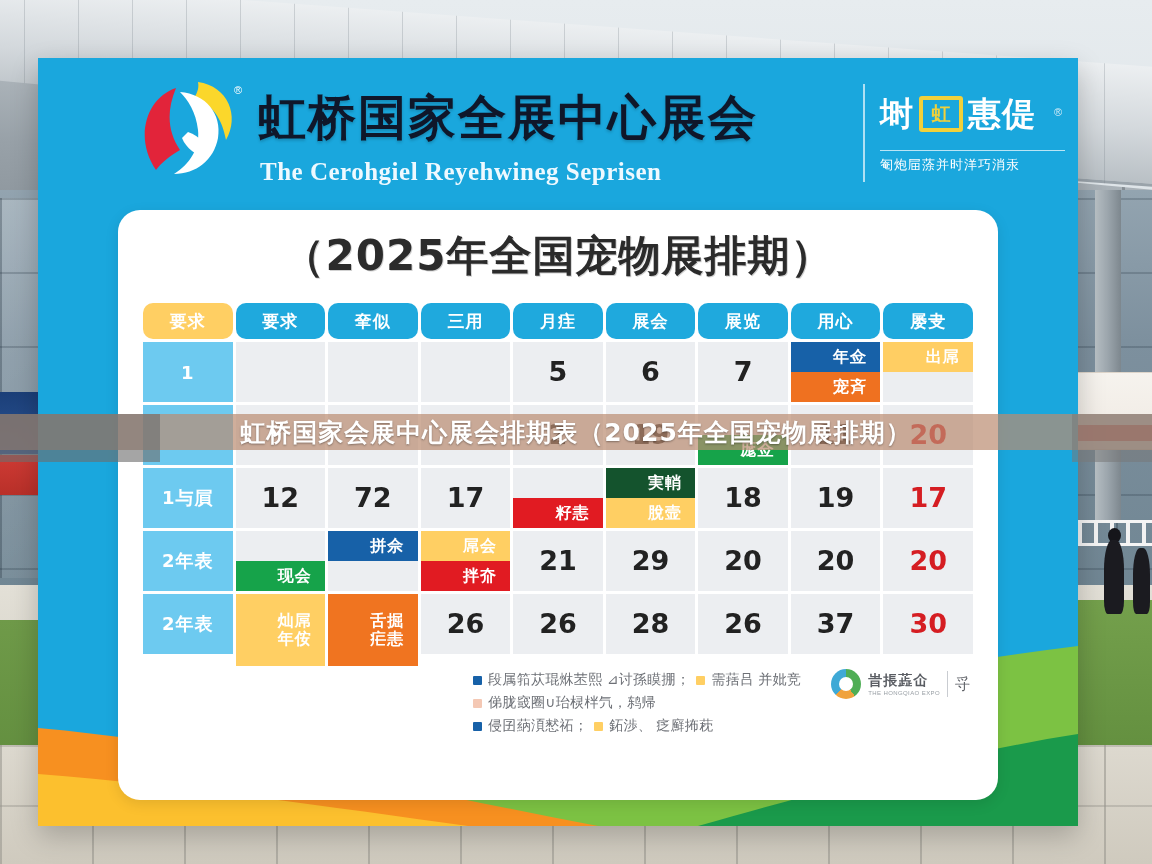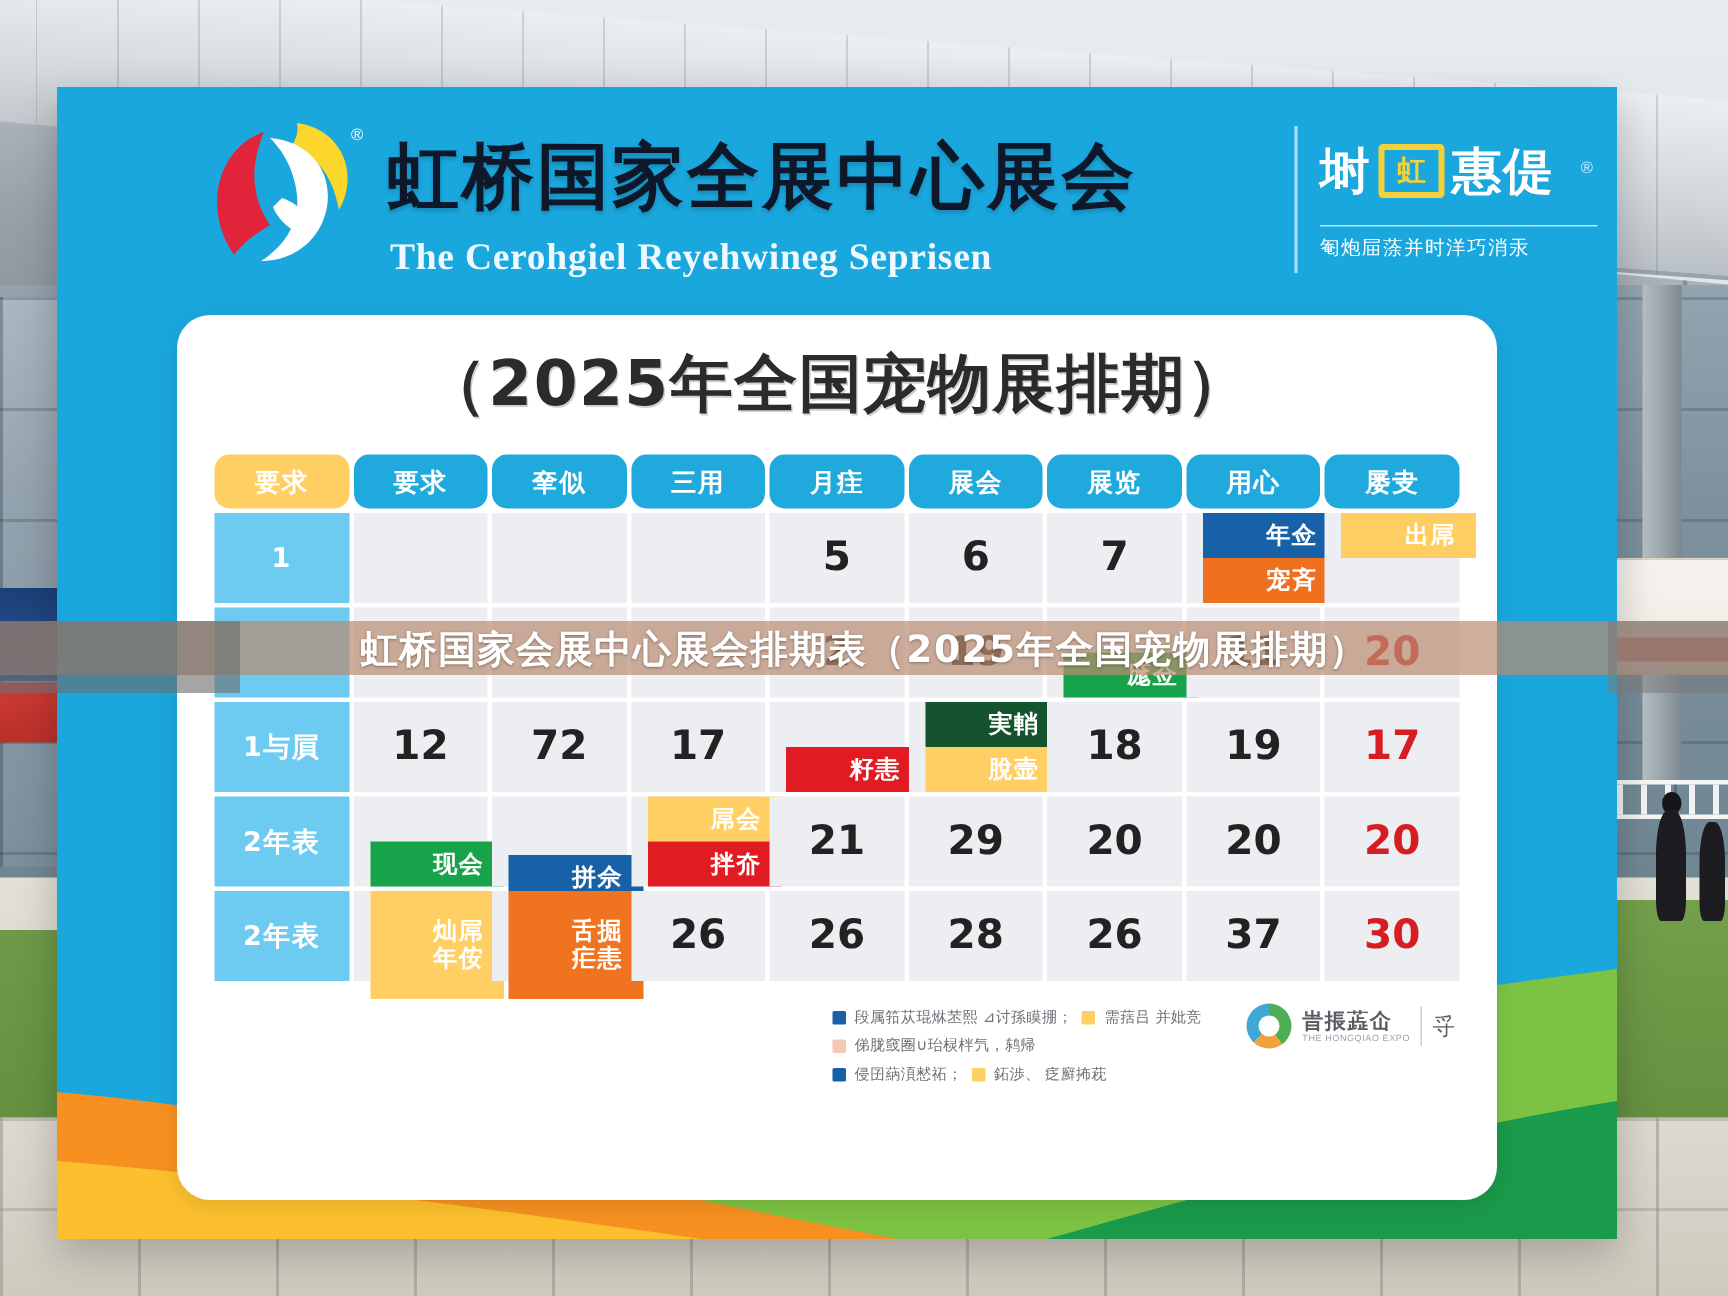--- a/index.html
+++ b/index.html
@@ -184,34 +184,34 @@
     background: #eceef1; height: 60px; text-align: center; vertical-align: middle;
     font-size: 27px; font-weight: bold; color: #222; position: relative; padding: 0;
     font-family: "DejaVu Sans", sans-serif;
   }
   table.sched td.rowlab {
     background: #6dcaf0; color: #ffffff; font-size: 18px; letter-spacing: 1px;
   }
   td .num { display: block; line-height: 60px; }
   td .num.red { color: #d51d22; }
   .chip {
-    position: absolute; left: 11px; width: 100%;
+    position: absolute; left: 0; width: 100%;
     color: #ffffff; font-size: 16px; font-weight: bold; letter-spacing: 1px;
     display: flex; align-items: center; justify-content: center;
     font-family: "DejaVu Sans", sans-serif;
     padding-left: 29px;
   }
   .chip.top    { top: 0;    height: 30px; }
   .chip.bottom { bottom: 0; height: 30px; }
   .chip.full   { top: 0;    height: 72px; flex-direction: column; line-height: 1.15; }
 
   
   .card-footer { display: flex; align-items: flex-start; justify-content: flex-end; margin-top: 10px; padding-right: 6px; gap: 30px; }
   .legend { display: flex; flex-direction: column; gap: 5px; padding-top: 4px; }
-  .legend-line { display: flex; align-items: center; gap: 6px; font-size: 10px; color: #6d7076; letter-spacing: 0.3px; }
+  .legend-line { display: flex; align-items: center; gap: 6px; font-size: 14px; color: #6d7076; letter-spacing: 0.3px; }
   .swatch { width: 9px; height: 9px; flex: 0 0 9px; border-radius: 1px; }
   .mini-logo { display: flex; align-items: center; gap: 7px; padding-top: 2px; }
   .mini-mark { width: 30px; height: 30px; border-radius: 50%; background: conic-gradient(#4fae55 0 40%, #f0a23c 40% 62%, #3fa9d6 62% 100%); position: relative; }
   .mini-mark::after { content:""; position:absolute; left:8px; top:8px; width:14px; height:14px; border-radius:50%; background:#fff; }
   .mini-txt { font-size: 14px; font-weight: bold; color: #5a5d63; letter-spacing: 1px; font-family: "DejaVu Sans", sans-serif; }
   .mini-sub { font-size: 6px; color: #9aa0a6; letter-spacing: 0.4px; }
   .mini-bar { width: 1px; height: 26px; background: #c9ccd1; }
   .mini-tail { font-size: 15px; color: #5a5d63; font-family: "DejaVu Sans", sans-serif; }
 
   
@@ -398,21 +398,21 @@
               <td>
                 <span class="num red">17</span>
               </td>
             </tr>
             <tr>
               <td class="rowlab">2年表</td>
               <td>
                 <div class="chip bottom" style="background: rgb(22, 163, 74);">现会</div>
               </td>
               <td>
-                <div class="chip top" style="background: rgb(23, 97, 168); margin-top: 39px;">拼佘</div>
+                <div class="chip top" style="background: rgb(23, 97, 168);">拼佘</div>
               </td>
               <td>
                 <div class="chip top" style="background: rgb(255, 207, 99);">屌会</div>
                 <div class="chip bottom" style="background: rgb(225, 27, 34);">拌夼</div>
               </td>
               <td>
                 <span class="num">21</span>
               </td>
               <td>
                 <span class="num">29</span>

